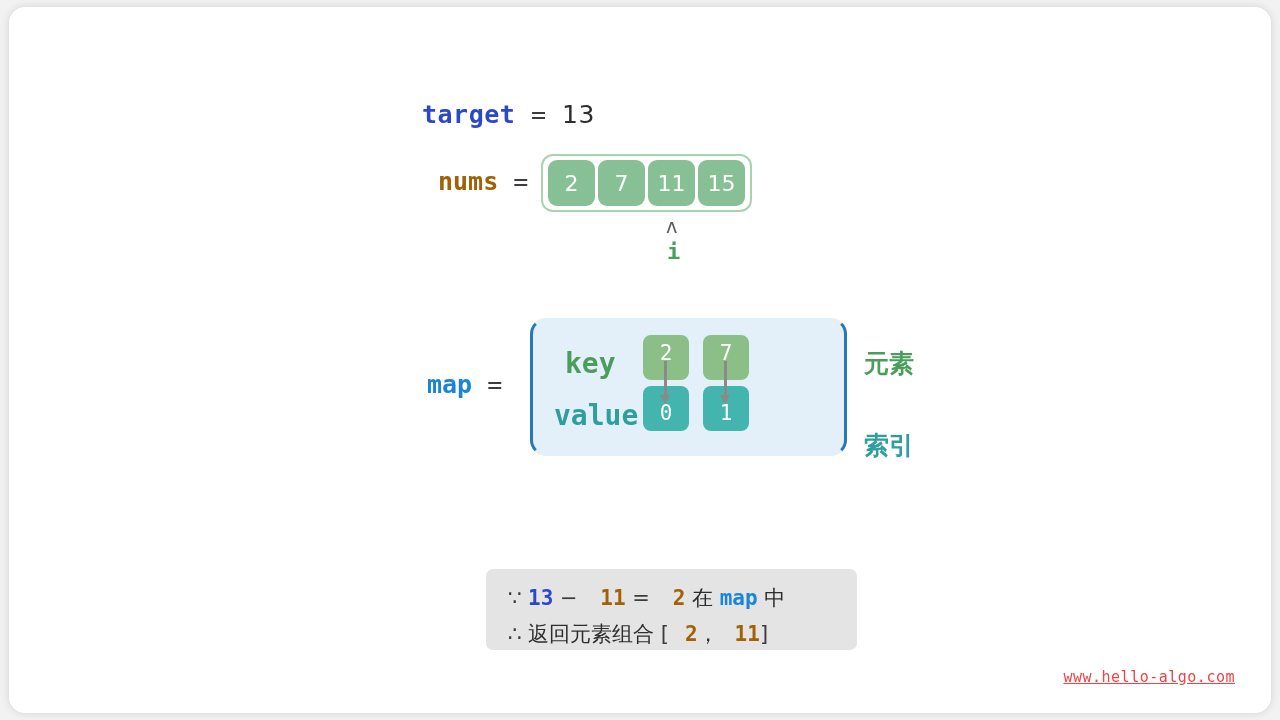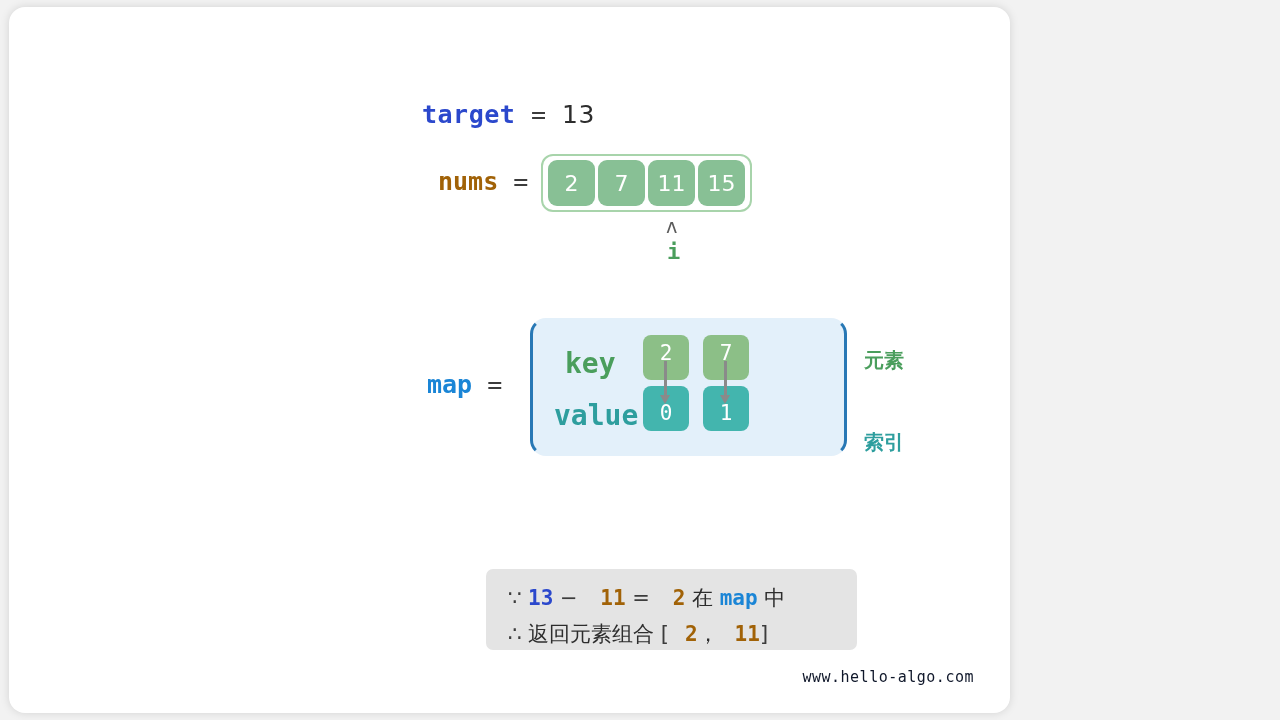--- a/index.html
+++ b/index.html
@@ -18,21 +18,21 @@
   #page {
     position: relative;
     width: 1280px;
     height: 720px;
     background: #f2f2f2;
   }
   #card {
     position: absolute;
     left: 9px;
     top: 7px;
-    width: 1001px;
+    width: 1262px;
     height: 706px;
     background: #ffffff;
     border-radius: 16px;
     box-shadow: 0 0 10px rgba(0,0,0,0.13);
   }
 
   
   .mono {
     font-family: "DejaVu Sans Mono", monospace;
     font-weight: bold;
@@ -162,21 +162,21 @@
     bottom: -7px;
     border-left: 5.5px solid transparent;
     border-right: 5.5px solid transparent;
     border-top: 9px solid #8a8a8a;
   }
 
   
   .legend {
     font-family: "DejaVu Sans", sans-serif;
     font-weight: bold;
-    font-size: 20px;
+    font-size: 25px;
   }
   #legend-element { left: 855px; top: 340px; color: #4a9e5c; }
   #legend-index   { left: 855px; top: 392px; color: #2e9e9e; margin-top: 30px; }
 
   
   #caption {
     left: 492px;
     top: 513px;
     font-size: 22px;
     color: #2d2d2d;
@@ -207,22 +207,23 @@
     font-weight: bold;
   }
   .sym { color: #3c3c3c; }
 
   
   #watermark {
     right: 36px;
     bottom: 27px;
     font-family: "DejaVu Sans Mono", monospace;
     font-size: 15px;
-    color: #0f172a;
+    color: #ef4444;
     letter-spacing: 0.5px;
+    text-decoration: underline;
   }
 </style>
 </head>
 <body>
 
 <div id="page">
   <div id="card">
 
     <div class="abs mono" id="target-row">
       <span class="var-blue-dark">target</span>

